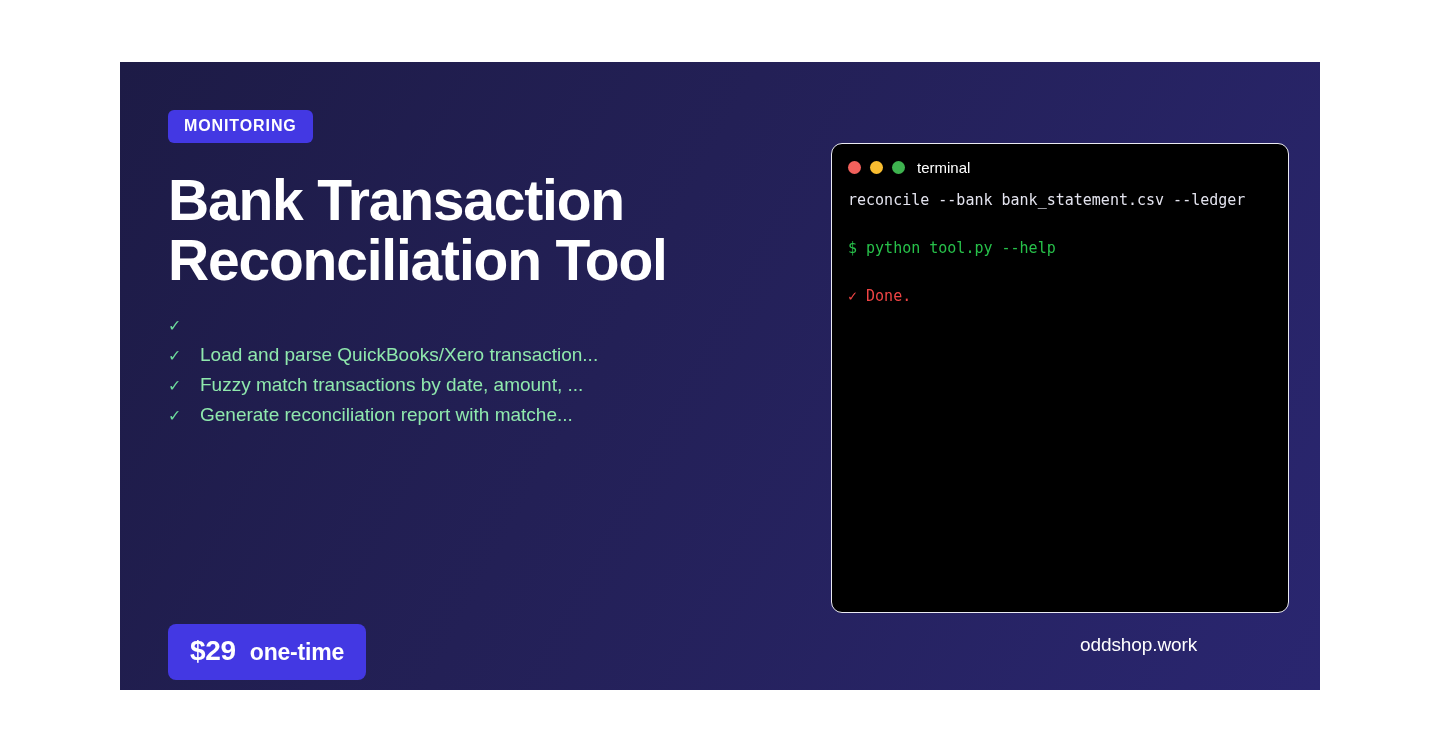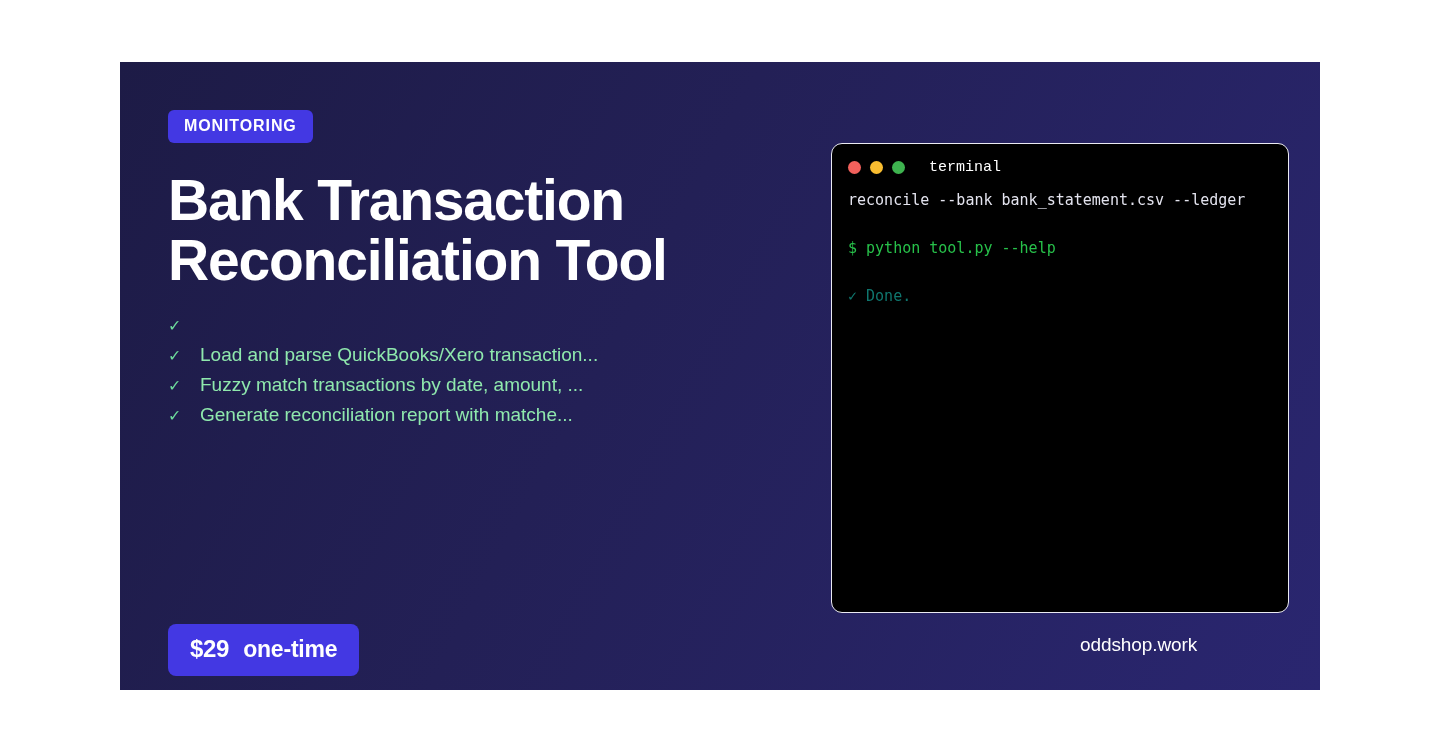--- a/index.html
+++ b/index.html
@@ -105,21 +105,21 @@
     left: 48px;
     top: 562px;
     display: flex;
     align-items: baseline;
     background: #4338e3;
     border-radius: 8px;
     padding: 11px 22px 13px 22px;
     color: #ffffff;
   }
   .price-amount {
-    font-size: 24px;
+    font-size: 28px;
     font-weight: bold;
     letter-spacing: -0.3px;
   }
   .price-term {
     font-size: 23px;
     font-weight: bold;
     margin-left: 14px;
     letter-spacing: -0.2px;
   }
 
@@ -149,40 +149,40 @@
     border-radius: 50%;
     margin-right: 9px;
     flex: 0 0 13px;
   }
   .dot-red    { background: #f2615c; }
   .dot-yellow { background: #f9bd30; }
   .dot-green  { background: #3eb34f; }
 
   .term-title {
     color: #ffffff;
-    font-family: Liberation Mono, monospace;
+    font-family: Liberation Sans, sans-serif;
     font-size: 15px;
-    margin-left: 15px;
+    margin-left: 3px;
     line-height: 1;
   }
 
   .term-body {
     margin-top: 17px;
     font-family: "DejaVu Sans Mono", monospace;
     font-size: 15px;
     line-height: 1;
     white-space: nowrap;
   }
   .term-line {
     margin-bottom: 33px;
     white-space: nowrap;
   }
   .term-line.cmd    { color: #27c14a; }
   .term-line.output { color: #e3e3ee; }
-  .term-line.ok     { color: #0f766e; }
+  .term-line.ok     { color: #ef4444; }
 
   
   .site-domain {
     position: absolute;
     left: 960px;
     top: 572px;
     width: 192px;
     color: #ffffff;
     font-size: 19px;
     letter-spacing: -0.1px;

